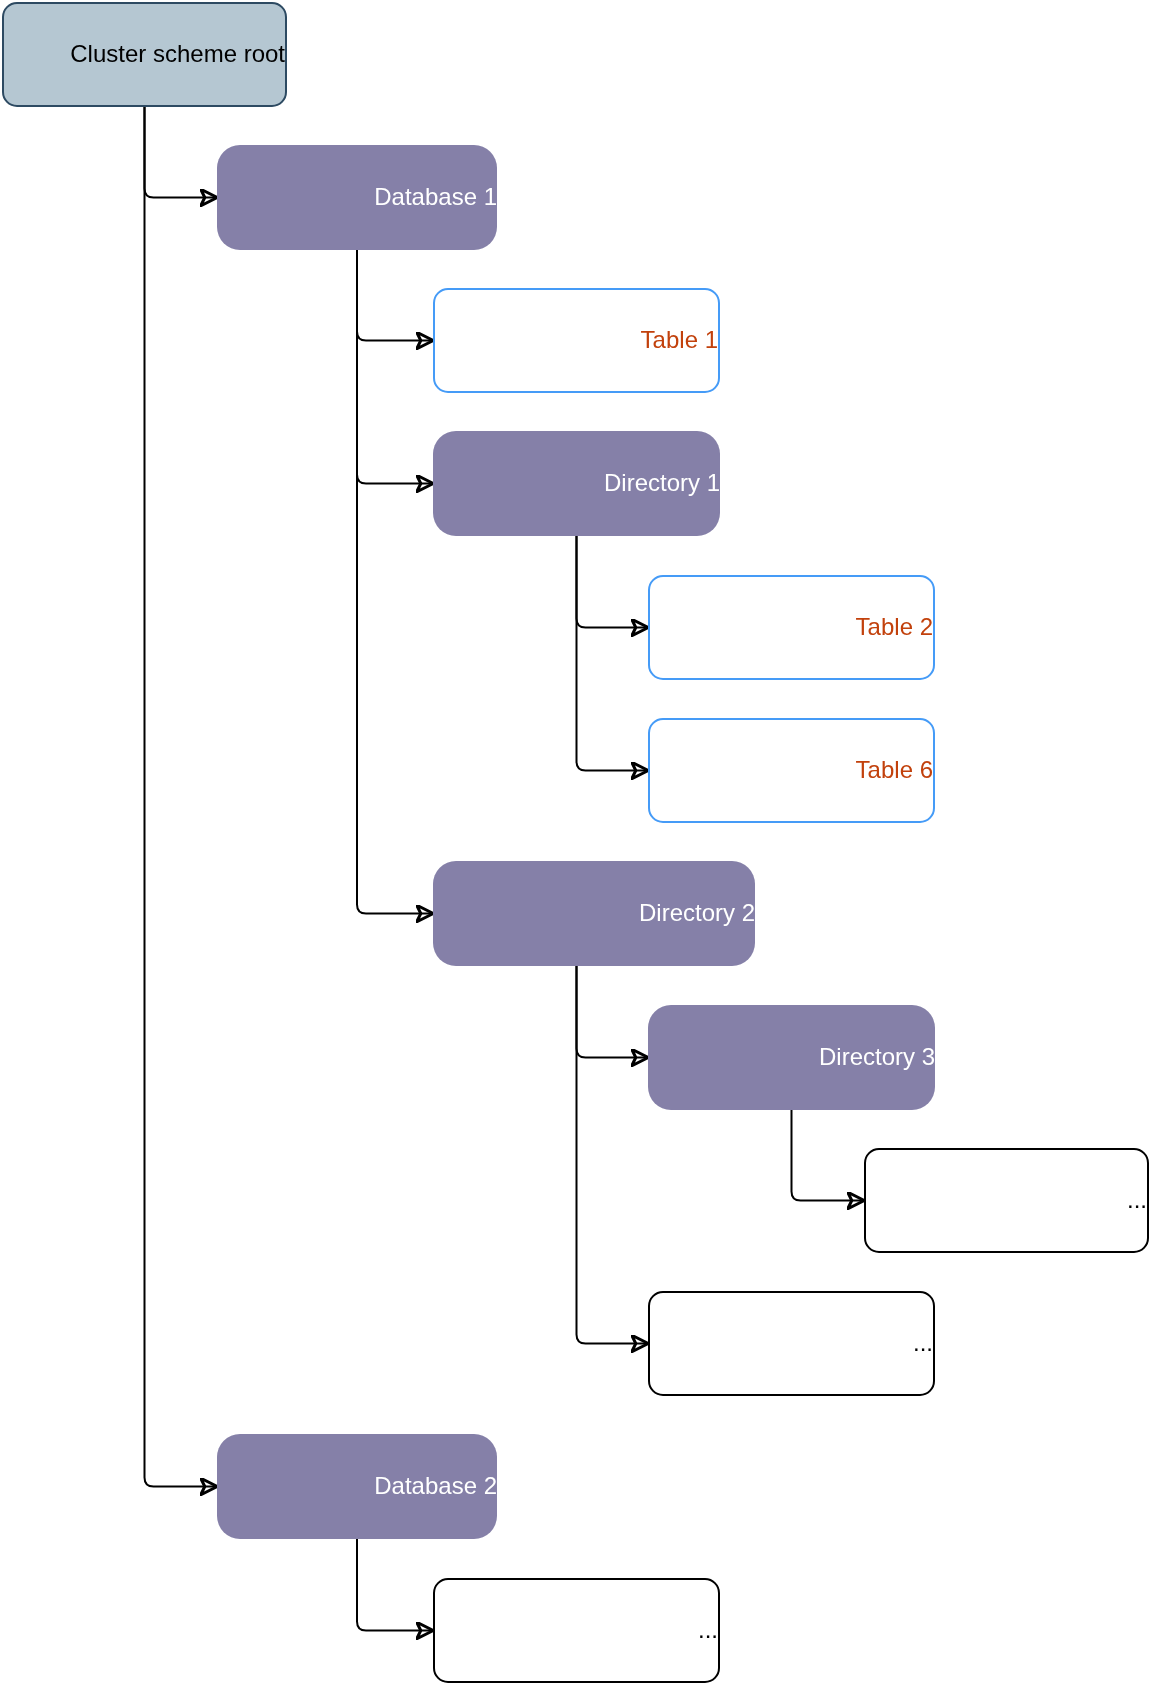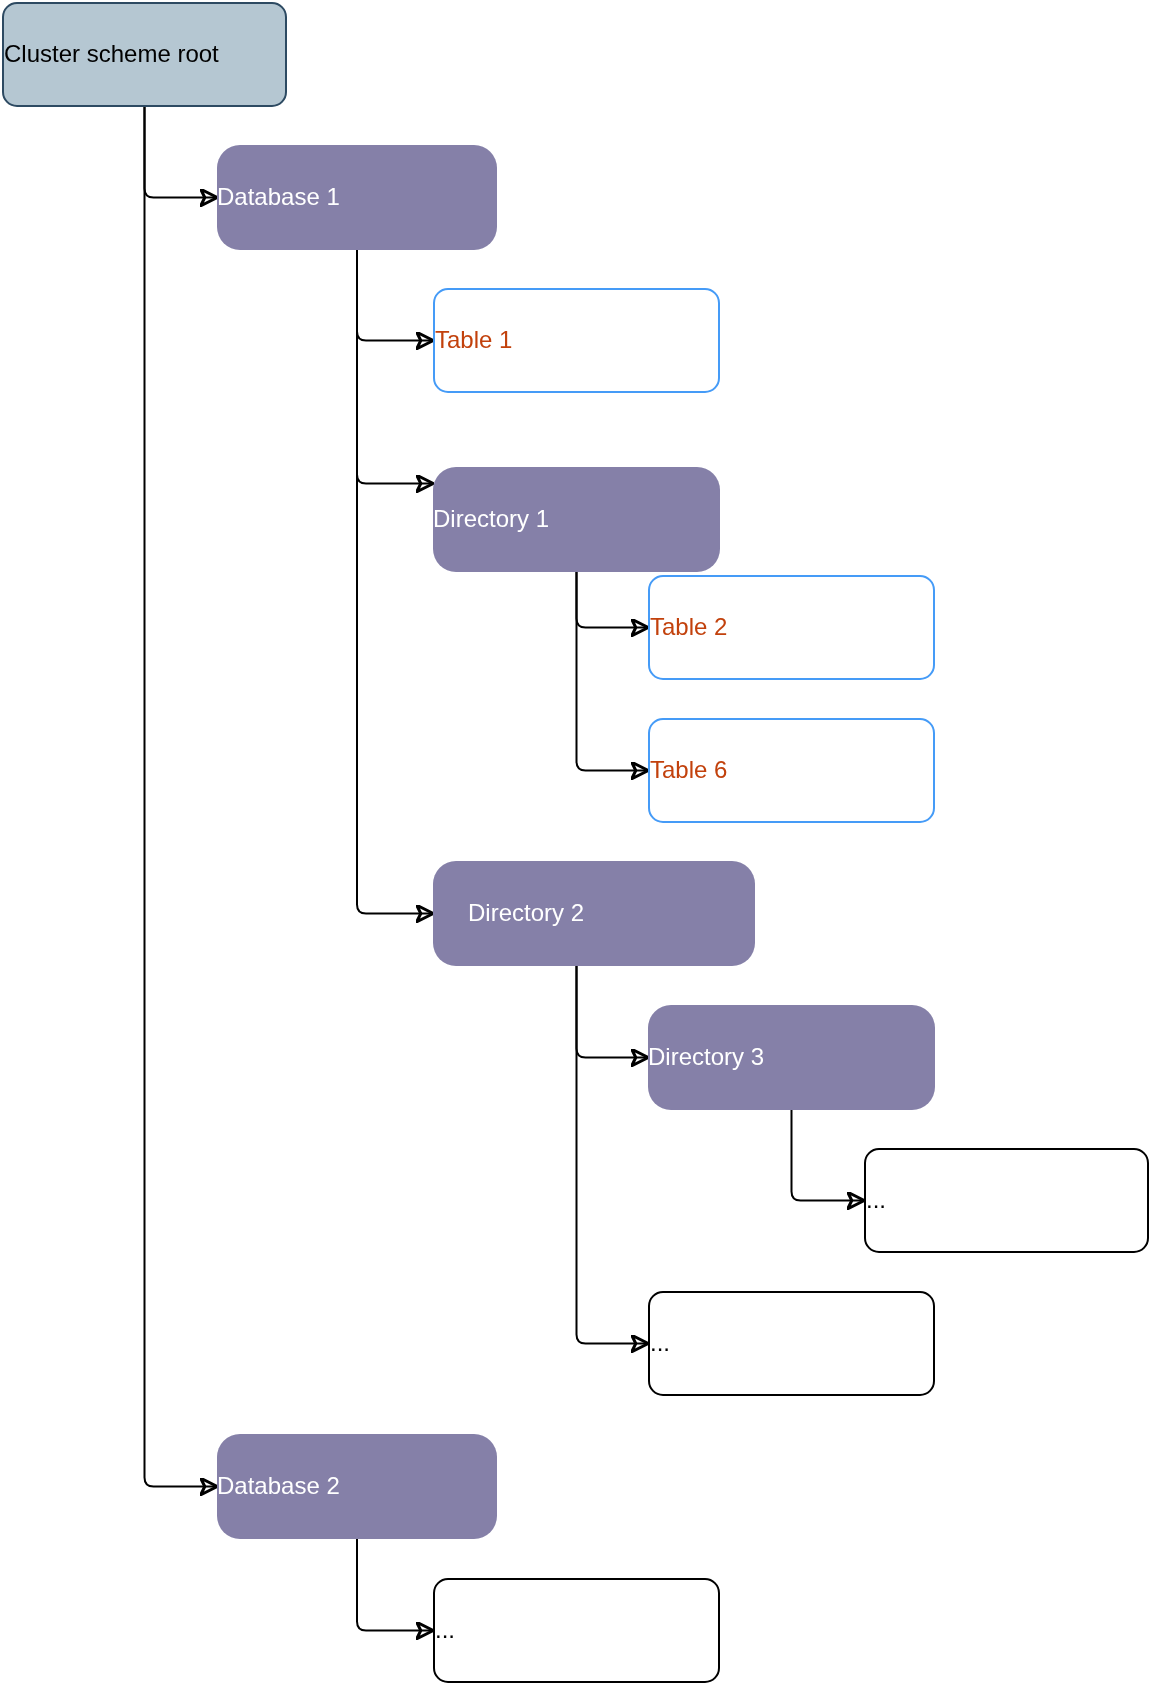--- a/index.html
+++ b/index.html
@@ -25,21 +25,21 @@
   #edges path {
     fill: none;
     stroke: var(--edge-color, #000000);
     stroke-width: 2;
   }
   .node {
     position: absolute;
     box-sizing: border-box;
     display: flex;
     align-items: center;
-    justify-content: flex-start;
+    justify-content: flex-end;
     border-radius: 15px;
     font-size: 24px;
     line-height: 1.2;
   }
   .node-label {
     white-space: nowrap;
   }
   .kind-root {
     background: var(--root-fill, #b5c7d2);
     border: 2px solid var(--root-stroke, #2d4a62);
@@ -86,21 +86,21 @@
   <div id="nodes">
       <div class="node kind-root" style="left: 2px; top: 2px; width: 285px; height: 105px;">
         <span class="node-label">Cluster scheme root</span>
       </div>
       <div class="node kind-purple" style="left: 217px; top: 145px; width: 280px; height: 105px;">
         <span class="node-label">Database 1</span>
       </div>
       <div class="node kind-table" style="left: 433px; top: 288px; width: 287px; height: 105px;">
         <span class="node-label">Table 1</span>
       </div>
-      <div class="node kind-purple" style="left: 433px; top: 431px; width: 287px; height: 105px; margin-top: 36px;">
+      <div class="node kind-purple" style="left: 433px; top: 431px; width: 287px; height: 105px;">
         <span class="node-label">Directory 1</span>
       </div>
       <div class="node kind-table" style="left: 648px; top: 575px; width: 287px; height: 105px;">
         <span class="node-label">Table 2</span>
       </div>
       <div class="node kind-table" style="left: 648px; top: 718px; width: 287px; height: 105px;">
         <span class="node-label">Table 6</span>
       </div>
       <div class="node kind-purple" style="left: 433px; top: 861px; width: 322px; height: 105px; padding-left: 35px;">
         <span class="node-label">Directory 2</span>

